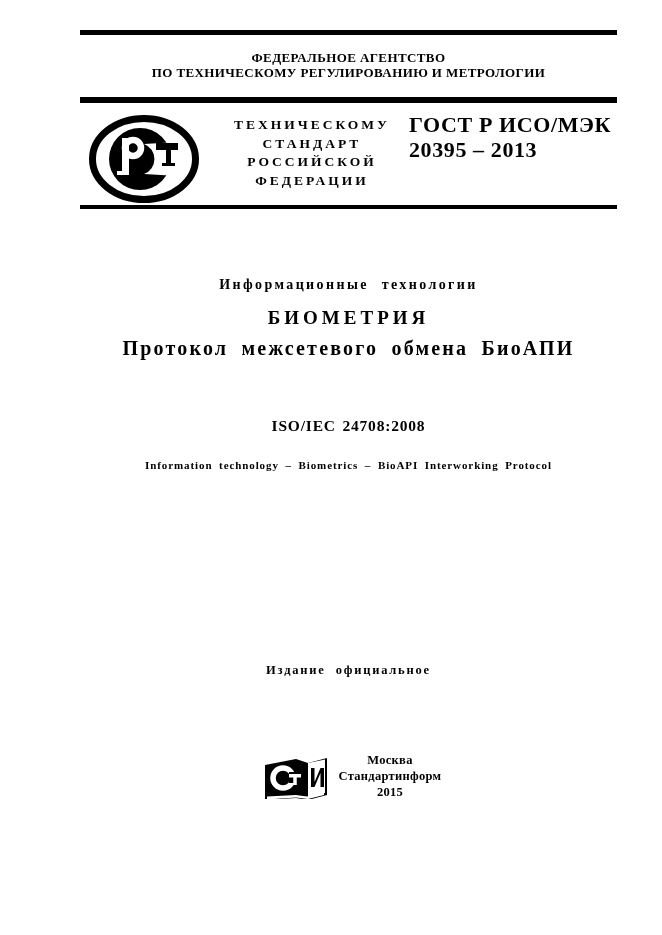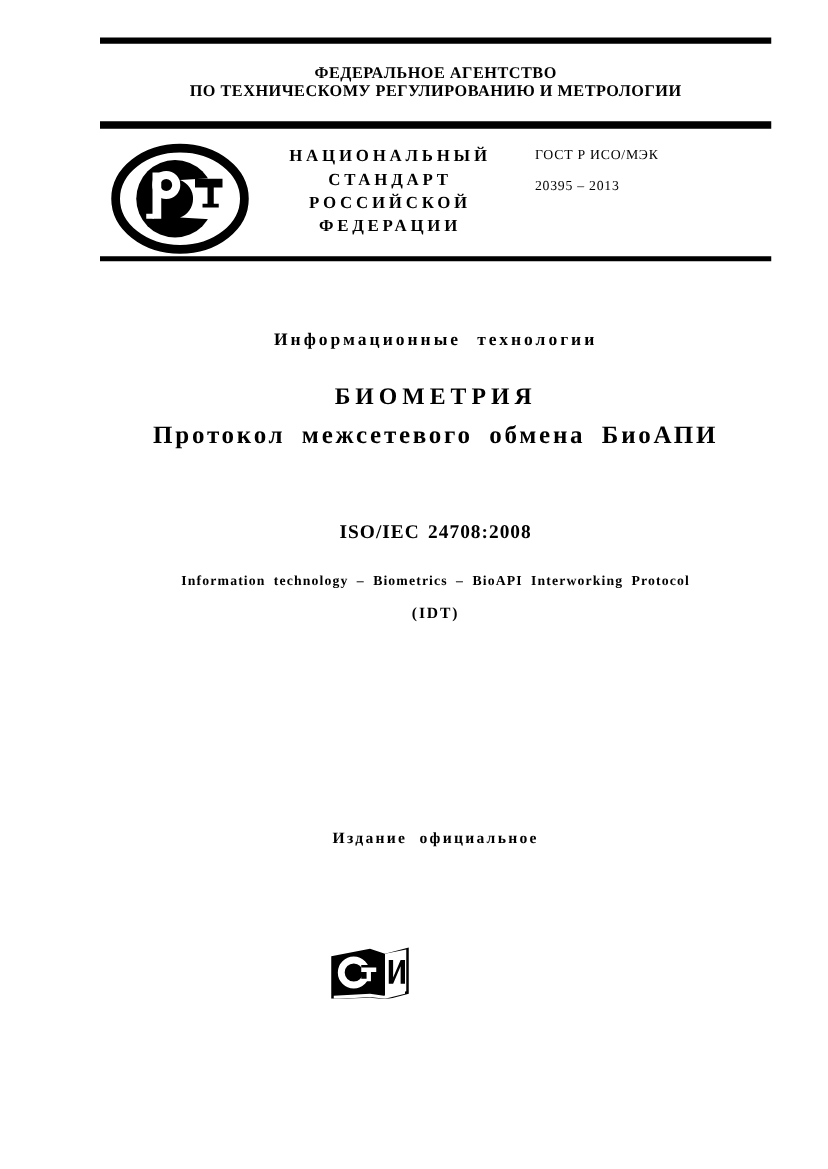--- a/index.html
+++ b/index.html
@@ -27,30 +27,30 @@
 
   .rst-logo { position: absolute; left: 88px; top: 114px; width: 112px; height: 90px; }
 
   .std-type {
     position: absolute; left: 213px; top: 116px; width: 198px;
     text-align: center; font-weight: 700; font-size: 13.5px;
     line-height: 18.5px; letter-spacing: 3px;
   }
 
   .designation {
-    position: absolute; left: 428px; top: 112px;
-    font-weight: 400; font-size: 11px; line-height: 25px; letter-spacing: 0.6px;
+    position: absolute; left: 409px; top: 112px;
+    font-weight: 700; font-size: 22px; line-height: 25px; letter-spacing: 0.6px;
     white-space: nowrap;
   }
 
   .ctr {
     position: absolute; left: 80px; width: 537px;
     text-align: center; font-weight: 700; white-space: nowrap;
   }
-  .title-ru-1 { top: 265px; font-size: 14px;   letter-spacing: 2.4px; word-spacing: 7px; }
+  .title-ru-1 { top: 277px; font-size: 14px;   letter-spacing: 2.4px; word-spacing: 7px; }
   .title-ru-2 { top: 307px; font-size: 19px;   letter-spacing: 4px; }
   .title-ru-3 { top: 337px; font-size: 20px;   letter-spacing: 2.2px; word-spacing: 6px; }
   .iso-ref    { top: 417px; font-size: 15.5px; letter-spacing: 0.8px; word-spacing: 2px; }
   .title-en   { top: 459px; font-size: 11px; letter-spacing: 0.9px; word-spacing: 3px; }
   .idt        { top: 483px; font-size: 12.5px; letter-spacing: 1.5px; }
   .edition    { top: 663px; font-size: 12.5px; letter-spacing: 1.8px; word-spacing: 5px; }
 
   .si-logo { position: absolute; left: 263px; top: 756px; width: 66px; height: 52px; }
 
   .imprint {
@@ -83,49 +83,53 @@
 
       <path d="M68 29 h22 v7 h-7 v13 h4 v3 h-13 v-3 h4 v-13 h-10 z" fill="#000000"></path>
 
       <rect x="34" y="24" width="7" height="37" fill="#ffffff"></rect>
       <rect x="29" y="57" width="6" height="4" fill="#ffffff"></rect>
       <circle cx="45" cy="34" r="8" fill="none" stroke="#ffffff" stroke-width="6.5"></circle>
     </svg>
   </div>
 
   <div class="std-type">
-    <div>НАЦИОНАЛЬНЫЙ</div>
+    <div>ТЕХНИЧЕСКОМУ</div>
     <div>СТАНДАРТ</div>
     <div>РОССИЙСКОЙ</div>
     <div>ФЕДЕРАЦИИ</div>
   </div>
 
   <div class="designation">
     <div>ГОСТ Р ИСО/МЭК</div>
     <div>20395 – 2013</div>
   </div>
 
   <div class="rule rule-3"></div>
 
   <div class="ctr title-ru-1">Информационные технологии</div>
   <div class="ctr title-ru-2">БИОМЕТРИЯ</div>
   <div class="ctr title-ru-3">Протокол межсетевого обмена БиоАПИ</div>
 
   <div class="ctr iso-ref">ISO/IEC 24708:2008</div>
   <div class="ctr title-en">Information technology – Biometrics – BioAPI Interworking Protocol</div>
-  <div class="ctr idt">(IDT)</div>
 
   <div class="ctr edition">Издание официальное</div>
 
   <div class="si-logo">
     <svg width="66" height="52" viewBox="0 0 66 52" aria-hidden="true">
       <path d="M2 9 L33 3 L45 7 L64 2 L64 39 L45 44 L33 42 L2 44 Z" fill="#000000"></path>
       <path d="M45 7 L62 3.5 L62 37 L45 41.5 Z" fill="#ffffff"></path>
       <path d="M4 40.5 L33 39 L44 40.5 L61 36.5 L61 39 L45 43 L33 41.5 L4 43.5 Z" fill="#ffffff"></path>
       <circle cx="20" cy="22" r="10" fill="none" stroke="#ffffff" stroke-width="5.5"></circle>
       <rect x="26" y="16" width="9" height="11" fill="#000000"></rect>
       <path d="M26 18 h12 v3.5 h-4.25 v7.5 h-3.5 v-7.5 H26 Z" fill="#ffffff"></path>
       <path d="M48 12 v19 h3.5 l6 -14 v14 h3.5 v-19 h-3.5 l-6 14 v-14 z" fill="#000000"></path>
     </svg>
   </div>
 
+  <div class="imprint">
+    <div>Москва</div>
+    <div>Стандартинформ</div>
+    <div>2015</div>
+  </div>
 
 </div>
 
 </body></html>

